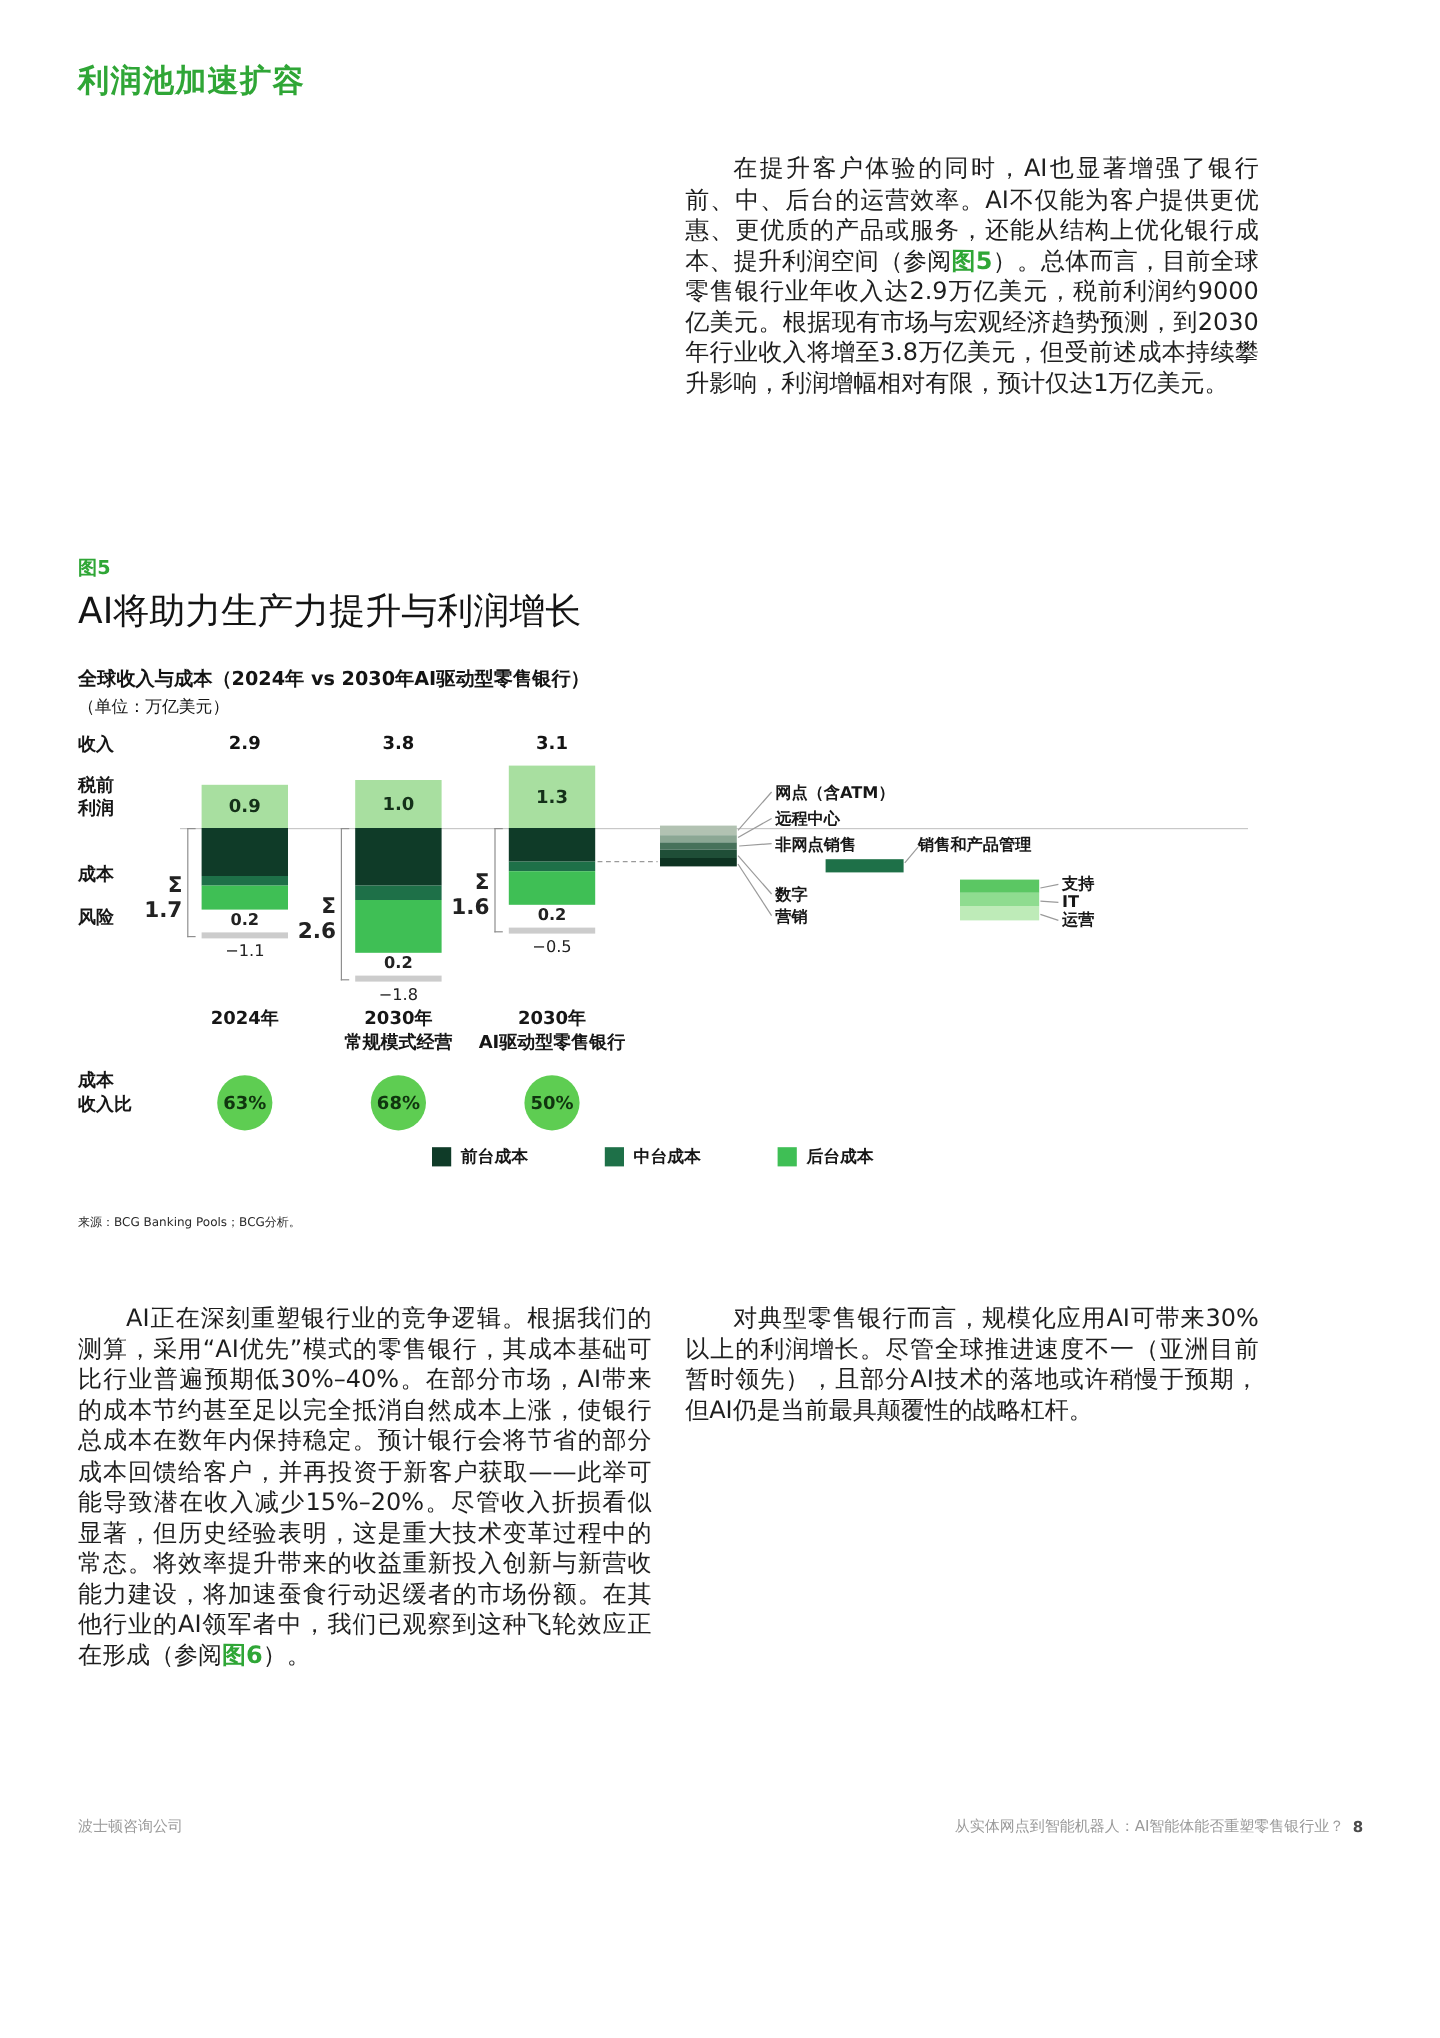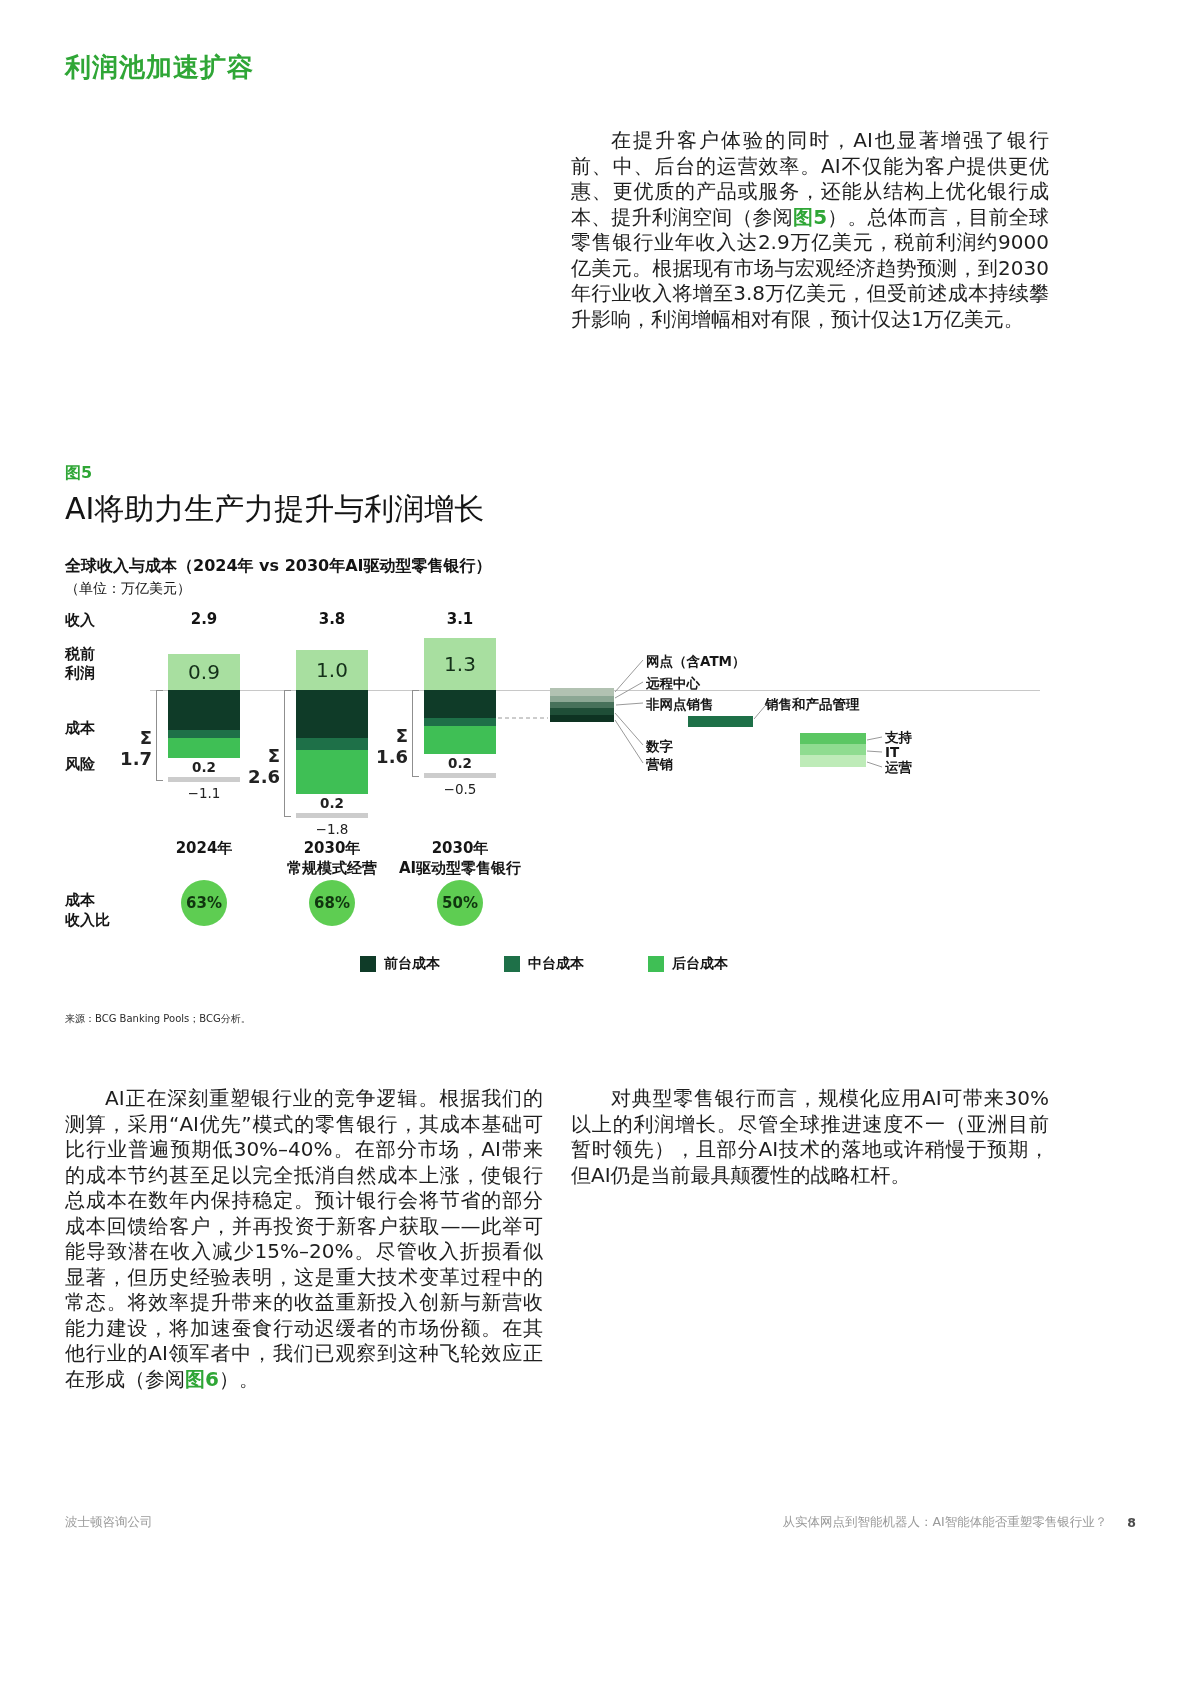--- a/index.html
+++ b/index.html
@@ -20,32 +20,32 @@
   .fig-title { position:absolute; left:65px; top:489px; font-size:30px; font-weight:500; color:#141414; }
   .chart-subtitle { position:absolute; left:65px; top:556px; font-size:16px; font-weight:bold; color:#141414; }
   .chart-unit { position:absolute; left:65px; top:580px; font-size:14px; color:#141414; }
 
   .chart { position:absolute; left:65px; top:600px; width:1075px; height:400px; }
   .zero-line { position:absolute; left:85px; top:90px; width:890px; height:1px; background:var(--axis-gray); }
   .row-label { position:absolute; left:0; font-weight:bold; font-size:15px; color:#161616; line-height:19px;font-family:Liberation Mono, monospace; }
 
   .bar-group { position:absolute; top:0; width:72px; height:400px; }
   .rev-val { position:absolute; top:10px; left:0; width:100%; text-align:center; font-weight:bold; font-size:15px; color:#141414; }
-  .profit-box { position:absolute; left:0; width:100%; background:var(--profit-fill); display:flex; align-items:center; justify-content:center; font-weight:normal; font-size:20px; color:#143019;text-align:center; }
+  .profit-box { position:absolute; left:0; width:100%; background:var(--profit-fill); display:flex; align-items:center; justify-content:center; font-weight:bold; font-size:15px; color:#143019;text-align:center; }
   .seg { position:absolute; left:0; width:100%; }
   .seg-front { background:var(--front-office); }
   .seg-middle { background:var(--middle-office); }
   .seg-back { background:var(--back-office); }
   .risk-val { position:absolute; left:0; width:100%; text-align:center; font-size:13.5px; font-weight:bold; height:16px; line-height:16px; color:#222; }
   .risk-strip { position:absolute; left:0; width:100%; height:5px; background:var(--risk-gray); }
   .bottom-val { position:absolute; left:0; width:100%; text-align:center; font-size:13.5px; font-weight:normal; color:#222; }
   .sigma-bracket { position:absolute; left:-12px; width:7px; border-left:1px solid #8f8f8f; border-top:1px solid #8f8f8f; border-bottom:1px solid #8f8f8f; }
   .sigma-label { position:absolute; left:-60px; width:44px; text-align:right; font-size:18px; font-weight:bold; color:#222; }
   .grp-name { position:absolute; top:238px; left:50%; transform:translateX(-50%); width:176px; text-align:center; font-size:15px; font-weight:bold; line-height:20px; color:#161616; }
-  .ratio-circle { position:absolute; top:280px; left:50%; transform:translateX(-50%); width:46px; height:46px; border-radius:50%; background:var(--ratio-circle); display:flex; align-items:center; justify-content:center; font-size:15px; font-weight:bold; color:#10350f; }
+  .ratio-circle { position:absolute; top:296px; left:50%; transform:translateX(-50%); width:46px; height:46px; border-radius:50%; background:var(--ratio-circle); display:flex; align-items:center; justify-content:center; font-size:15px; font-weight:bold; color:#10350f; }
 
   .connectors { position:absolute; left:0; top:0; pointer-events:none; }
   .connectors line { stroke:#9a9a9a; stroke-width:1; }
 
   .mini { position:absolute; }
   .mini .strip { width:100%; }
   .mini-front { left:485px; top:88px; width:64px; }
   .mini-front .s1 { background:#B2C2B2; } .mini-front .s2 { background:#8CA794; }
   .mini-front .s3 { background:#47715A; } .mini-front .s4 { background:#1F4E37; }
   .mini-front .s5 { background:#0E3322; }
@@ -59,21 +59,21 @@
   .legend { position:absolute; left:295px; top:355px; display:flex; gap:64px; }
   .legend-item { display:flex; align-items:center; gap:8px; font-size:14px; font-weight:bold; color:#161616; }
   .swatch { width:16px; height:16px; }
   .sw-front { background:var(--front-office); }
   .sw-middle { background:var(--middle-office); }
   .sw-back { background:var(--back-office); }
 
   .source { position:absolute; left:65px; top:1012px; font-size:10px; color:#2a2a2a; }
 
   .footer-left { position:absolute; left:65px; top:1514px; font-size:12.5px; color:#9a9a9a; }
-  .footer-right { position:absolute; right:64px; top:1514px; font-size:12.5px; color:#9a9a9a; display:flex; align-items:center; gap:20px; }
+  .footer-right { position:absolute; right:64px; top:1514px; font-size:12.5px; color:#9a9a9a; display:flex; align-items:center; gap:7px; }
   .pageno { color:#4a4a4a; font-weight:bold; }
 </style>
 </head>
 <body>
 
 <div class="page">
 
   <h1 class="heading">利润池加速扩容</h1>
 
   <p class="col intro-right"><span>在提升客户体验的同时，AI也显著增强了银行前、中、后台的运营效率。AI不仅能为客户提供更优惠、更优质的产品或服务，还能从结构上优化银行成本、提升利润空间（参阅</span><span class="figref">图5</span><span>）。总体而言，目前全球零售银行业年收入达2.9万亿美元，税前利润约9000亿美元。根据现有市场与宏观经济趋势预测，到2030年行业收入将增至3.8万亿美元，但受前述成本持续攀升影响，利润增幅相对有限，预计仅达1万亿美元。</span></p>

